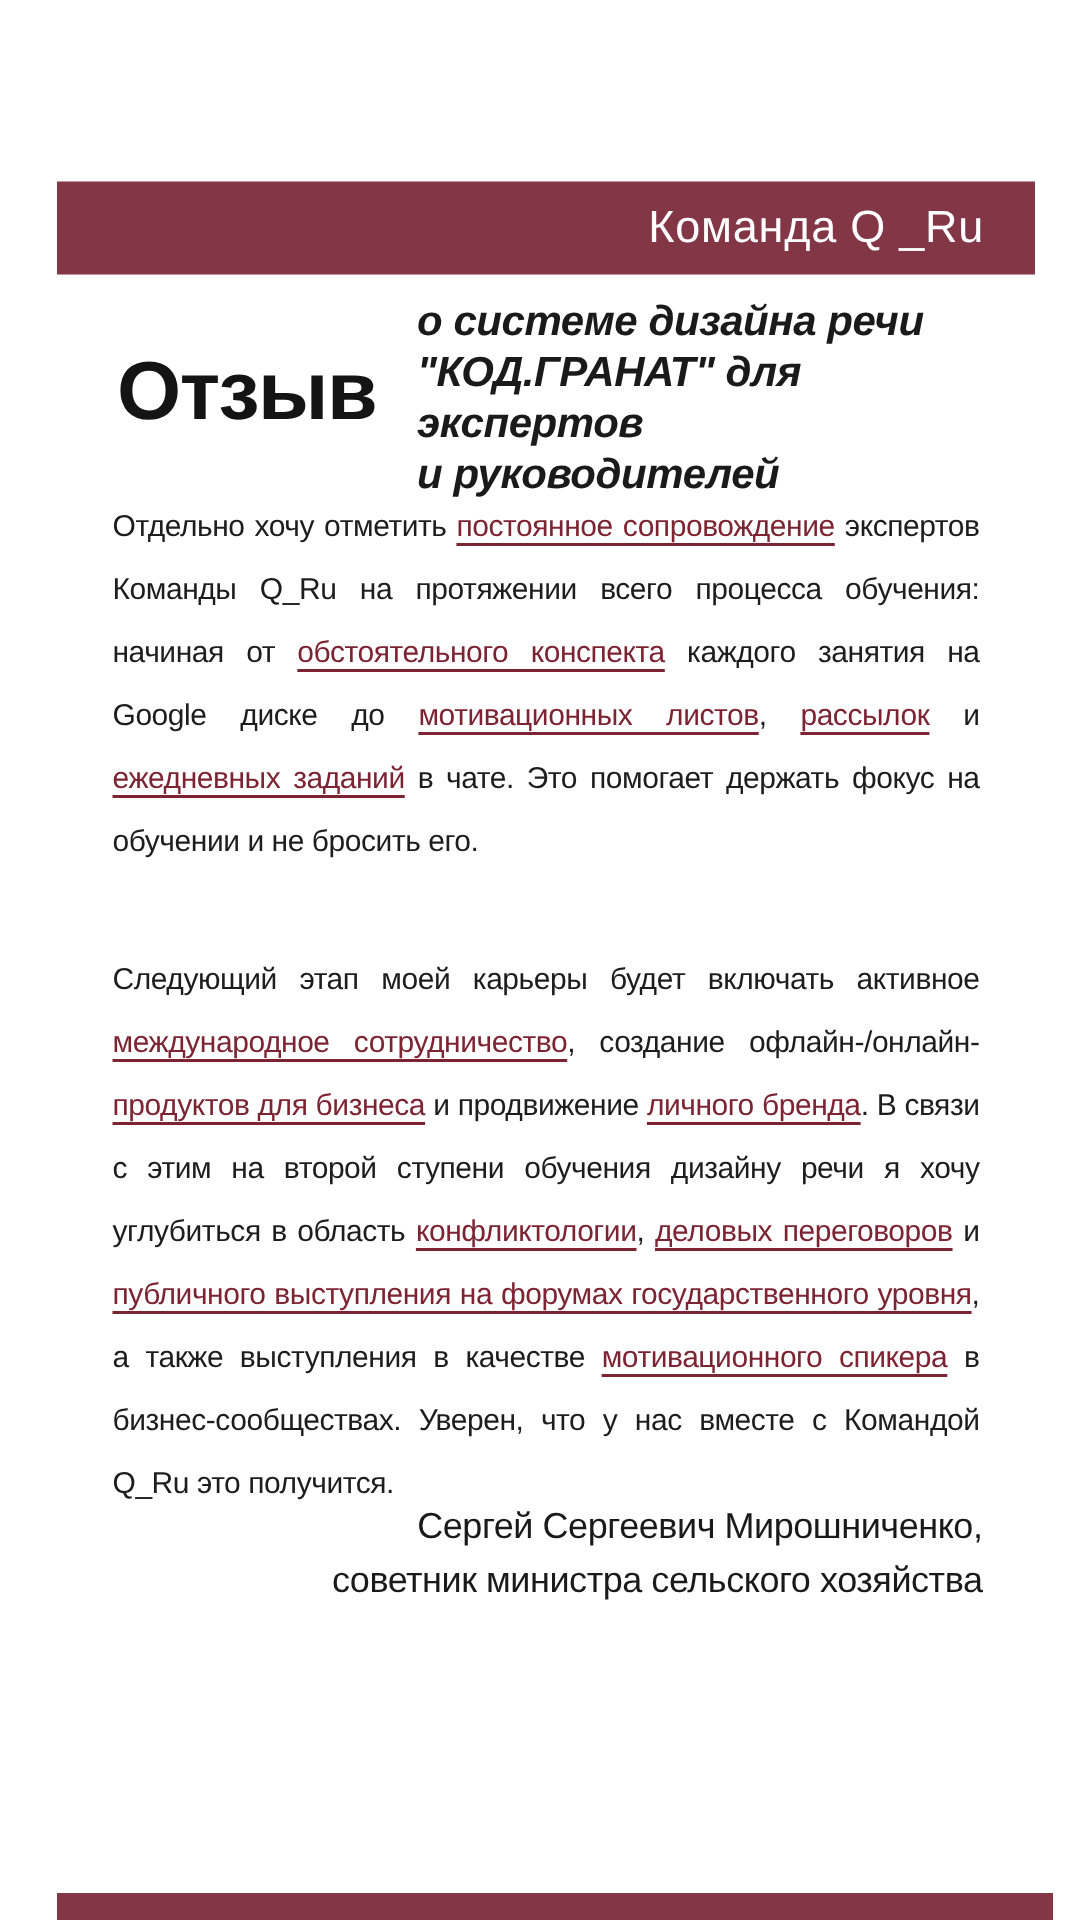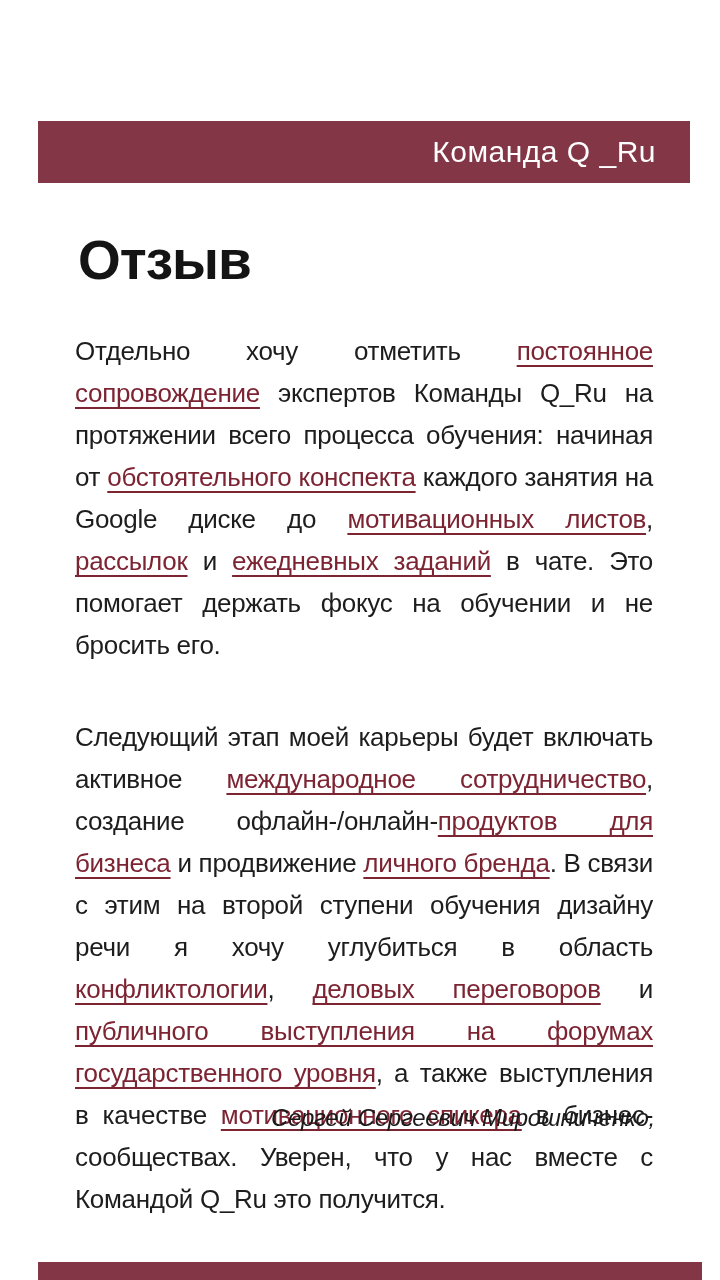--- a/index.html
+++ b/index.html
@@ -12,46 +12,52 @@
   .topbar .brand{color:#ffffff;font-size:30px;font-weight:400;letter-spacing:0.5px;}
 
   .page-title{position:absolute;left:74px;top:224px;margin:4px;
               font-size:55px;font-weight:600;letter-spacing:-1px;color:#141414;}
 
   .subtitle{position:absolute;left:278px;top:197px;width:400px;
             font-size:28px;font-weight:700;font-style:italic;
             line-height:34px;color:#1a1a1a;letter-spacing:-0.3px;}
 
   .body-text{position:absolute;left:75px;top:330px;width:578px;
-             font-size:26px;line-height:42px;color:#1d1d1d;
+             font-size:20px;line-height:42px;color:#1d1d1d;
              text-align:justify;letter-spacing:-0.3px;}
   .body-text p{margin:0 0 50px 0;}
   .hl{text-decoration:underline;text-underline-offset:5px;text-decoration-thickness:2px;}
 
-  .signature{position:absolute;right:65px;top:1100px;text-align:right;
-             font-size:24px;line-height:36px;color:#1a1a1a;letter-spacing:-0.3px;font-style:italic;}
+  .signature{position:absolute;right:65px;top:1000px;text-align:right;
+             font-size:24px;line-height:36px;color:#1a1a1a;letter-spacing:-0.3px;}
 
   .footbar{position:absolute;left:38px;bottom:0;width:664px;height:18px;}
 </style>
 </head>
 <body>
 
 <div class="page">
 
   <div class="topbar" style="background: rgb(131, 54, 70);">
     <span class="brand">Команда Q _Ru</span>
   </div>
 
   <h1 class="page-title">Отзыв</h1>
 
+  <div class="subtitle">
+    <div>о системе дизайна речи</div>
+    <div>"КОД.ГРАНАТ" для экспертов</div>
+    <div>и руководителей</div>
+  </div>
 
   <div class="body-text" id="paragraphs">
       <p><span>Отдельно хочу отметить </span><span class="hl" style="color: rgb(125, 36, 51); text-decoration-color: rgb(125, 36, 51);">постоянное сопровождение</span><span> экспертов Команды Q_Ru на протяжении всего процесса обучения: начиная от </span><span class="hl" style="color: rgb(125, 36, 51); text-decoration-color: rgb(125, 36, 51);">обстоятельного конспекта</span><span> каждого занятия на Google диске до </span><span class="hl" style="color: rgb(125, 36, 51); text-decoration-color: rgb(125, 36, 51);">мотивационных листов</span><span>, </span><span class="hl" style="color: rgb(125, 36, 51); text-decoration-color: rgb(125, 36, 51);">рассылок</span><span> и </span><span class="hl" style="color: rgb(125, 36, 51); text-decoration-color: rgb(125, 36, 51);">ежедневных заданий</span><span> в чате. Это помогает держать фокус на обучении и не бросить его.</span></p>
       <p><span>Следующий этап моей карьеры будет включать активное </span><span class="hl" style="color: rgb(125, 36, 51); text-decoration-color: rgb(125, 36, 51);">международное сотрудничество</span><span>, создание офлайн-/онлайн-</span><span class="hl" style="color: rgb(125, 36, 51); text-decoration-color: rgb(125, 36, 51);">продуктов для бизнеса</span><span> и продвижение </span><span class="hl" style="color: rgb(125, 36, 51); text-decoration-color: rgb(125, 36, 51);">личного бренда</span><span>. В связи с этим на второй ступени обучения дизайну речи я хочу углубиться в область </span><span class="hl" style="color: rgb(125, 36, 51); text-decoration-color: rgb(125, 36, 51);">конфликтологии</span><span>, </span><span class="hl" style="color: rgb(125, 36, 51); text-decoration-color: rgb(125, 36, 51);">деловых переговоров</span><span> и </span><span class="hl" style="color: rgb(125, 36, 51); text-decoration-color: rgb(125, 36, 51);">публичного выступления на форумах государственного уровня</span><span>, а также выступления в качестве </span><span class="hl" style="color: rgb(125, 36, 51); text-decoration-color: rgb(125, 36, 51);">мотивационного спикера</span><span> в бизнес-сообществах. Уверен, что у нас вместе с Командой Q_Ru это получится.</span></p>
     </div>
 
   <div class="signature">
     <div>Сергей Сергеевич Мирошниченко,</div>
+    <div>советник министра сельского хозяйства</div>
   </div>
 
   <div class="footbar" style="background: rgb(131, 54, 70);"></div>
 
 </div>
 
 </body></html>

